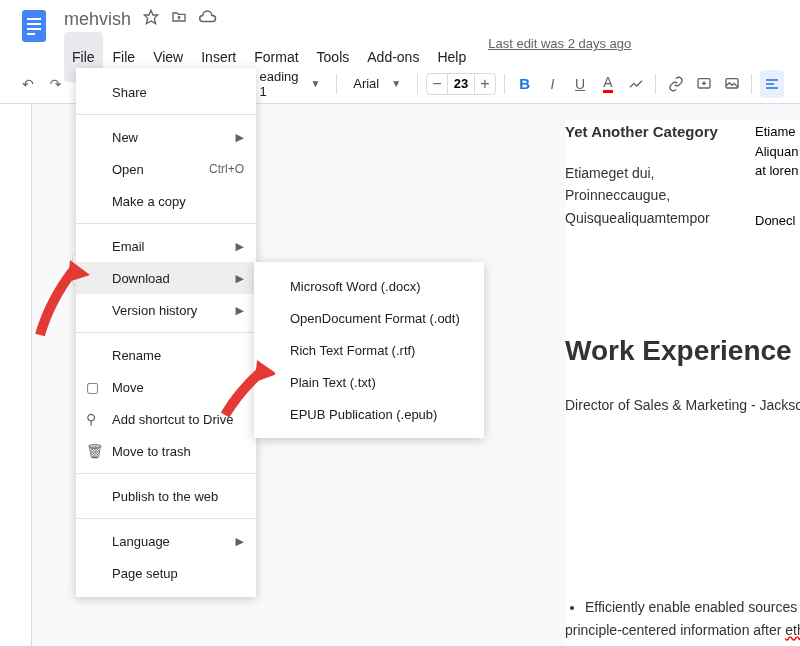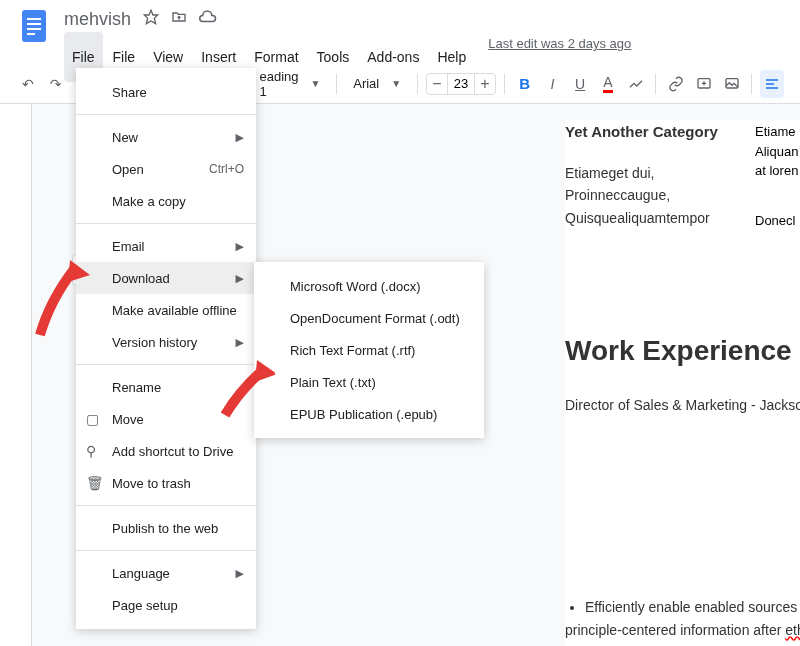--- a/index.html
+++ b/index.html
@@ -16,21 +16,21 @@
     .menu-item.active { background: #e8eaed; }
     .last-edit { font-size: 13px; color: #5f6368; text-decoration: underline; margin-left: 12px; padding: 4px 0; }
     
     .toolbar { display: flex; align-items: center; padding: 4px 16px; height: 40px; border-bottom: 1px solid #dadce0; gap: 4px; }
     .tb-btn { width: 28px; height: 28px; display: flex; align-items: center; justify-content: center; border-radius: 4px; cursor: pointer; color: #5f6368; font-size: 14px; }
     .tb-sep { width: 1px; height: 20px; background: #dadce0; margin: 0 4px; }
     .tb-select { display: flex; align-items: center; padding: 0 8px; height: 28px; font-size: 13px; color: #202124; border-radius: 4px; gap: 12px; }
     .tb-chevron { font-size: 10px; color: #5f6368; }
     .font-size-box { display: flex; align-items: center; border: 1px solid #dadce0; border-radius: 4px; height: 22px; }
     .fs-btn { width: 20px; text-align: center; font-size: 16px; color: #5f6368; cursor: pointer; }
-    .fs-val { width: 28px; text-align: center; font-size: 13px; border-left: 1px solid #dadce0; border-right: 1px solid #dadce0; height: 100%; line-height: 20px; }
+    .fs-val { width: 28px; text-align: center; font-size: 13px; border-left: 1px solid #dadce0; border-right: 1px solid #dadce0; height: 100%; line-height: 20px; font-weight: bold; }
     .bold-btn { font-weight: bold; font-size: 15px; color: #1a73e8; }
     .align-btn { background: #e8f0fe; }
     
     .main-area { display: flex; height: calc(100% - 104px); }
     .ruler-v { width: 32px; background: #fff; border-right: 1px solid #dadce0; position: relative; }
     .content { flex: 1; background: #f8f9fa; position: relative; padding-top: 16px; }
     .outline-btn { position: absolute; left: 40px; top: 150px; width: 32px; height: 32px; border: 1px solid #dadce0; border-radius: 4px; display: flex; align-items: center; justify-content: center; background: #fff; color: #5f6368; }
     
     .doc-page { position: absolute; left: 450px; top: 16px; background: #fff; padding: 60px 0 0 0; width: 500px; font-size: 14px; color: #333; line-height: 1.6; }
     .category-heading { font-weight: bold; font-size: 15px; }
@@ -199,23 +199,20 @@
   <div class="dd-sep"></div>
   <div class="dd-item">
       <span>Email</span>
       <span class="dd-arrow">▶</span>
     </div>
   <div class="dd-item highlighted">
       <span>Download</span>
       <span class="dd-arrow">▶</span>
     </div>
   <div class="dd-item">
-      <span>Make available offline</span>
-    </div>
-  <div class="dd-item">
       <span>Version history</span>
       <span class="dd-arrow">▶</span>
     </div>
   <div class="dd-sep"></div>
   <div class="dd-item">
       <span>Rename</span>
     </div>
   <div class="dd-item">
       <span class="dd-icon">▢</span>
       <span>Move</span>

